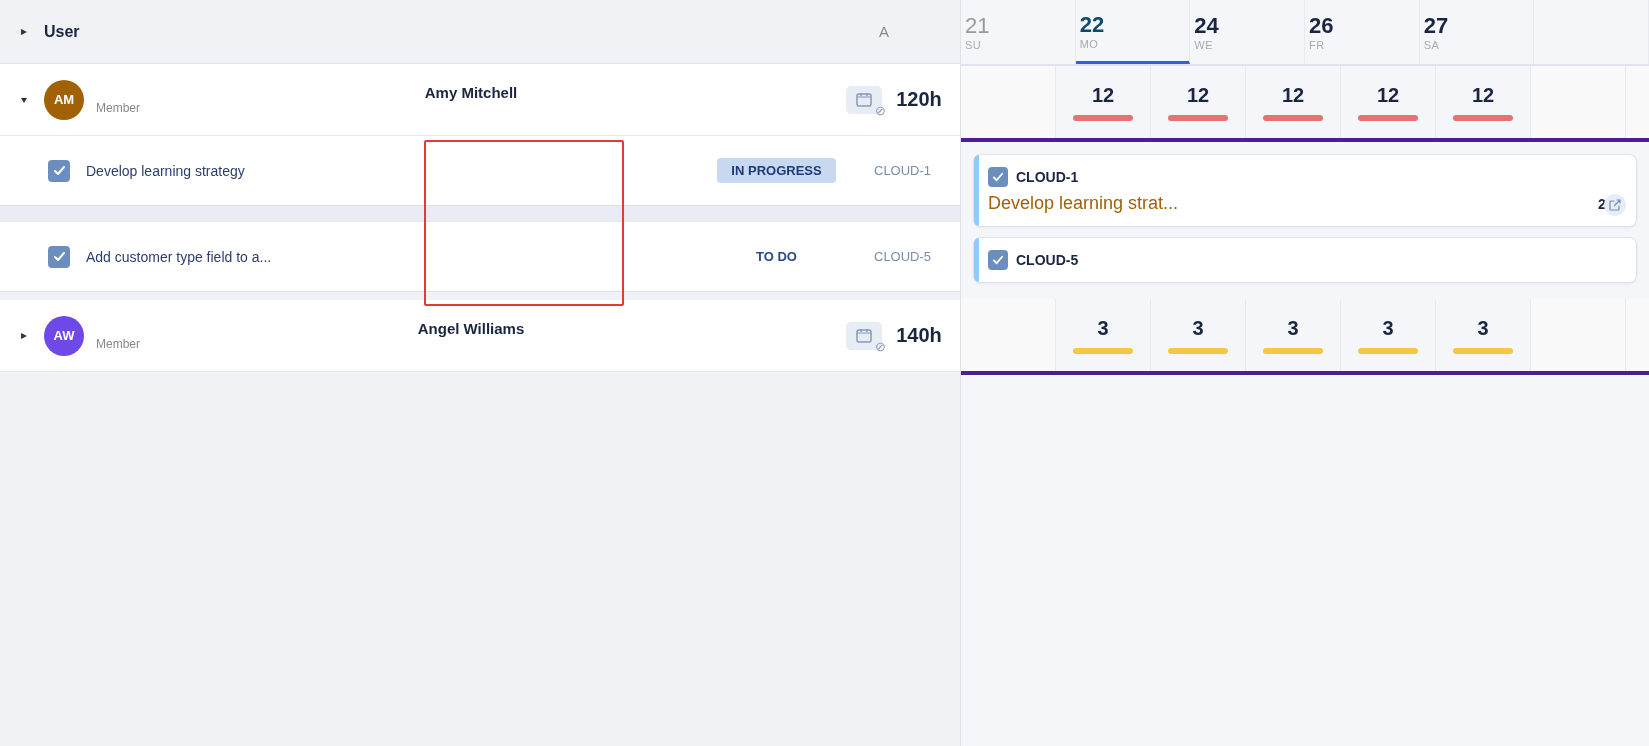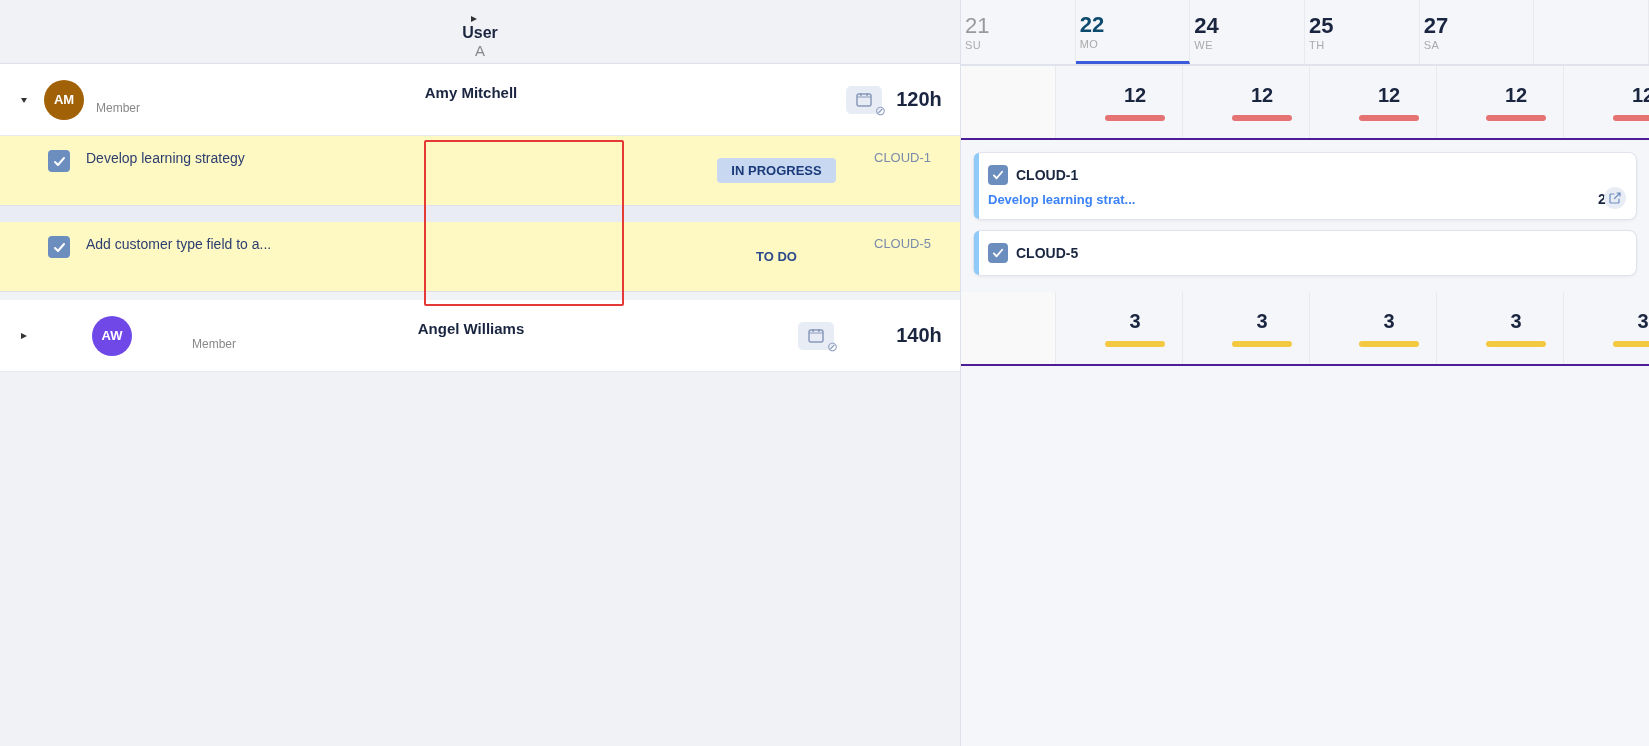--- a/index.html
+++ b/index.html
@@ -7,21 +7,20 @@
     .container { display: flex; width: 1649px; height: 746px; background: #f0f2f5; }
 
     
     .left-panel { width: 960px; height: 100%; background: #f0f2f5; overflow: hidden; }
 
     
     .user-header-row {
       display: flex; align-items: center; padding: 14px 16px;
       background: #f0f2f5; border-bottom: 1px solid #dde1ea;
       height: 64px;
-      flex-direction: column;
     }
     .expand-icon { width: 16px; height: 16px; display: flex; align-items: center; justify-content: center; cursor: pointer; margin-right: 12px; }
     .expand-icon svg { width: 10px; height: 10px; }
     .user-header-title { font-size: 16px; font-weight: 700; color: #1a2540; flex: 1; }
     .user-header-alpha { font-size: 15px; color: #888; text-align: center; flex: 0 0 120px; }
 
     
     .member-row {
       display: flex; align-items: center; padding: 14px 16px;
       background: #ffffff; border-bottom: 1px solid #e8eaf0;
@@ -35,23 +34,23 @@
     .member-info { flex: 1; }
     .member-name { font-size: 15px; font-weight: 600; color: #1a2540; text-align: center; }
     .member-role { font-size: 12px; color: #888; }
     .member-icon { width: 36px; height: 28px; background: #e8edf5; border-radius: 5px; position: relative; display: flex; align-items: center; justify-content: center; margin-right: 8px; }
     .member-icon::after { content: '⊘'; position: absolute; bottom: -4px; right: -4px; font-size: 13px; color: #8899bb; }
     .member-hours { font-size: 20px; font-weight: 600; color: #1a2540; margin-left: 4px; min-width: 50px; text-align: center; }
 
     
     .task-section { background: #eaecf5; }
     .task-row {
-      display: flex; padding: 14px 16px 14px 48px;
+      display: flex; align-items: center; padding: 14px 16px 14px 48px;
       border-bottom: 1px solid #dde1ea; height: 70px;
-      background: #fef9c3;
+      background: #ffffff;
     }
     .task-checkbox { width: 22px; height: 22px; background: #6c8ebf; border-radius: 4px; display: flex; align-items: center; justify-content: center; margin-right: 16px; flex-shrink: 0; }
     .task-checkbox svg { width: 13px; height: 13px; }
     .task-name { flex: 1; font-size: 14px; color: #2c3e70; font-weight: 500; }
     .task-status-cell { width: 190px; display: flex; align-items: center; justify-content: center; position: relative; }
     .task-status-badge {
       padding: 5px 14px; border-radius: 4px; font-size: 13px; font-weight: 700;
       background: #d8e3f5; color: #2c4a8a; border: none; margin-left: 11px;
     }
     .task-status-badge.in-progress { background: #c8d8f0; color: #1a3a7a; }
@@ -75,21 +74,21 @@
     .cal-header { display: flex; border-bottom: 2px solid #e0e3ec; background: #f5f6fa; }
     .cal-day {
       flex: 1; display: flex; flex-direction: column; justify-content: center;
       padding: 8px 4px; border-right: 1px solid #e8eaef; min-width: 95px; height: 64px;
     }
     .cal-day.today { border-bottom: 3px solid #3b5bdb; }
     .cal-day-num { font-size: 22px; font-weight: 700; color: #1a2540; }
     .cal-day-num.muted { color: #999; font-weight: 400; }
     .cal-day-label { font-size: 11px; color: #aaa; font-weight: 500; letter-spacing: 0.5px; }
     .cal-day.today .cal-day-num { color: #3b5bdb; }
-    .cal-row { display: flex; border-bottom: 2px solid #4c1d95; gap: 32px; }
+    .cal-row { display: flex; border-bottom: 4px solid #4c1d95; }
     .cal-cell {
       flex: 1; border-right: 1px solid #e8eaef; display: flex; flex-direction: column;
       align-items: center; justify-content: center; padding: 12px 4px;
       min-width: 95px; min-height: 72px;
     }
     .cal-num { font-size: 20px; font-weight: 700; color: #1a2540; }
     .cal-bar { width: 60px; height: 6px; border-radius: 3px; margin-top: 8px; }
     .cal-bar.red { background: #e57373; }
     .cal-bar.yellow { background: #f5c842; }
 
@@ -97,21 +96,21 @@
     .task-cards-section { padding: 12px 12px; display: flex; flex-direction: column; gap: 10px; background: #f5f6fa; }
     .task-card {
       background: #fff; border-radius: 8px; padding: 12px 14px; border: 1px solid #e0e3ec;
       display: flex; flex-direction: column; gap: 6px; position: relative;
       box-shadow: 0 1px 3px rgba(0,0,0,0.06);
     }
     .task-card-header { display: flex; align-items: center; gap: 8px; }
     .card-checkbox { width: 20px; height: 20px; background: #6c8ebf; border-radius: 4px; display: flex; align-items: center; justify-content: center; flex-shrink: 0; }
     .card-id { font-size: 14px; font-weight: 700; color: #1a2540; }
     .task-card-body { display: flex; align-items: center; justify-content: space-between; }
-    .card-desc { font-size: 13px; color: #3b82f6; font-weight: bold; }
+    .card-desc { font-size: 18px; color: #a16207; }
     .card-hours { font-size: 14px; font-weight: 700; color: #1a2540; }
     .card-link-icon { position: absolute; bottom: 10px; right: 10px; width: 22px; height: 22px; background: #e8edf5; border-radius: 50%; display: flex; align-items: center; justify-content: center; font-size: 11px; }
     .task-card-left-bar { position: absolute; left: 0; top: 0; bottom: 0; width: 5px; background: #90caf9; border-radius: 8px 0 0 8px; }
 
     
     .angel-section { background: #ffffff; }
   </style>
 </head>
 <body>
 
@@ -177,21 +176,21 @@
         <div class="task-name">Add customer type field to a...</div>
         <div class="task-status-cell">
           <span class="task-status-badge to-do">TO DO</span>
         </div>
         <div class="task-id">CLOUD-5</div>
       </div>
 
       <div class="red-box" style="top: 4px; left: 424px; width: 200px; height: 166px;"></div>
     </div>
 
-    <div class="member-row angel-section" style="margin-top: 8px; gap: 48px;">
+    <div class="member-row angel-section" style="margin-top: 8px;">
       <div class="expand-icon">
         <svg viewBox="0 0 10 10" width="10" height="10" fill="#333">
             <polygon points="2,2 8,5 2,8"></polygon>
           </svg>
       </div>
       <div class="avatar aw">AW</div>
       <div class="member-info">
         <div class="member-name">Angel Williams</div>
         <div class="member-role">Member</div>
       </div>
@@ -217,22 +216,22 @@
       </div>
       <div class="cal-day today">
         <div class="cal-day-num" style="color:#0c4a6e;">22</div>
         <div class="cal-day-label">MO</div>
       </div>
       <div class="cal-day">
         <div class="cal-day-num">24</div>
         <div class="cal-day-label">WE</div>
       </div>
       <div class="cal-day">
-        <div class="cal-day-num">25</div>
-        <div class="cal-day-label">TH</div>
+        <div class="cal-day-num">26</div>
+        <div class="cal-day-label">FR</div>
       </div>
       <div class="cal-day">
         <div class="cal-day-num">27</div>
         <div class="cal-day-label">SA</div>
       </div>
       <div class="cal-day">
         
         
       </div>
     </div>

